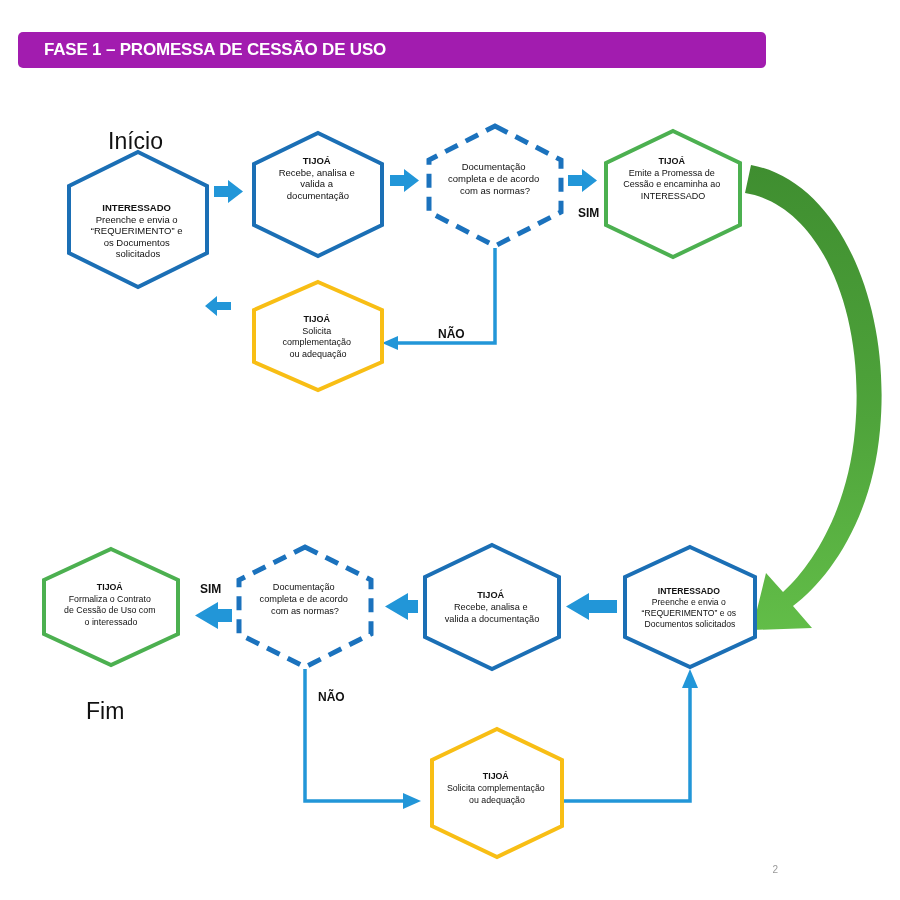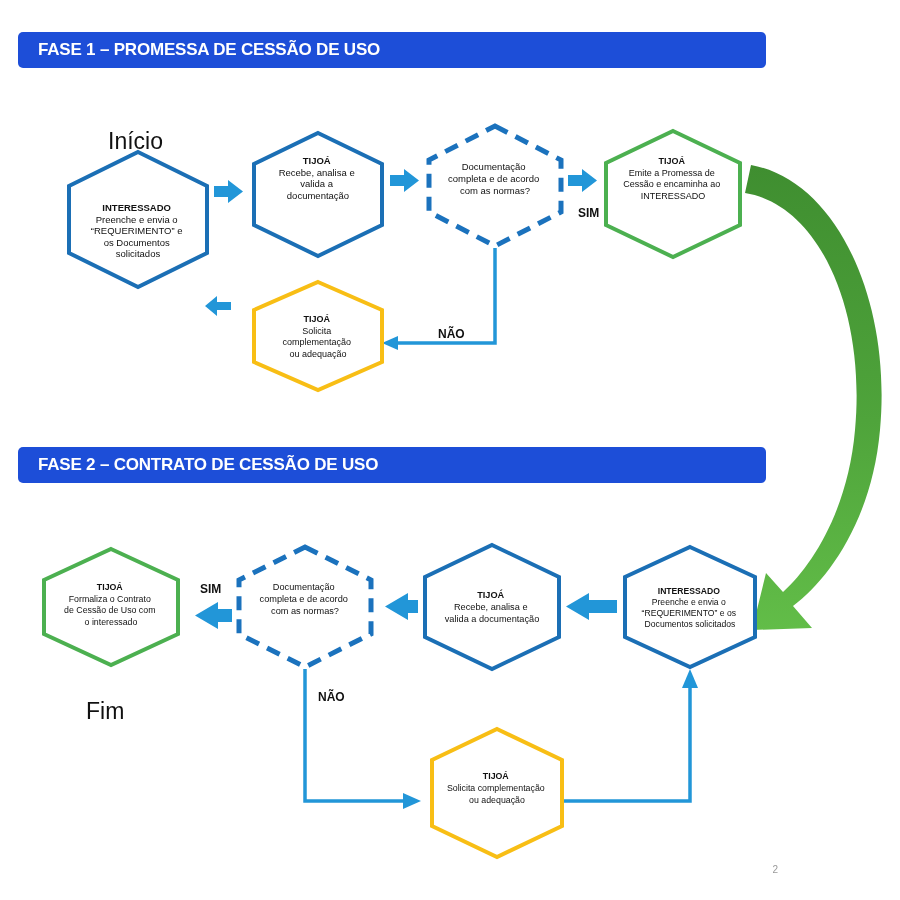--- a/index.html
+++ b/index.html
@@ -17,26 +17,26 @@
   #stage {
     position: relative;
     width: 900px;
     height: 900px;
   }
   .phase-bar {
     position: absolute;
     left: 18px;
     width: 748px;
     height: 36px;
-    background: #1d4ed8;
+    background: #a21caf;
     border-radius: 5px;
     display: flex;
     align-items: center;
     box-sizing: border-box;
-    padding-left: 20px;
+    padding-left: 26px;
   }
   .phase-bar .phase-title {
     color: #ffffff;
     font-size: 17px;
     font-weight: bold;
     letter-spacing: -0.2px;
     font-family: "Liberation Sans", sans-serif;
   }
   #phase1-bar { top: 32px; }
   #phase2-bar { top: 447px; }
@@ -77,23 +77,20 @@
 </style>
 </head>
 <body>
 
 <div id="stage">
 
   <div class="phase-bar" id="phase1-bar">
     <span class="phase-title">FASE 1 – PROMESSA DE CESSÃO DE USO</span>
   </div>
 
-  <div class="phase-bar" id="phase2-bar">
-    <span class="phase-title">FASE 2 – CONTRATO DE CESSÃO DE USO</span>
-  </div>
 
   <svg class="flow" viewBox="0 0 900 900">
     <defs>
       <marker id="abl" markerWidth="7" markerHeight="7" refX="3" refY="3.5" orient="auto">
         <path d="M0,0 L7,3.5 L0,7 z" fill="#2296D8"></path>
       </marker>
       <linearGradient id="greengrad" x1="0" y1="0" x2="0" y2="1">
         <stop offset="0%" stop-color="#3F8E30"></stop>
         <stop offset="55%" stop-color="#4FA43B"></stop>
         <stop offset="100%" stop-color="#62BD48"></stop>

